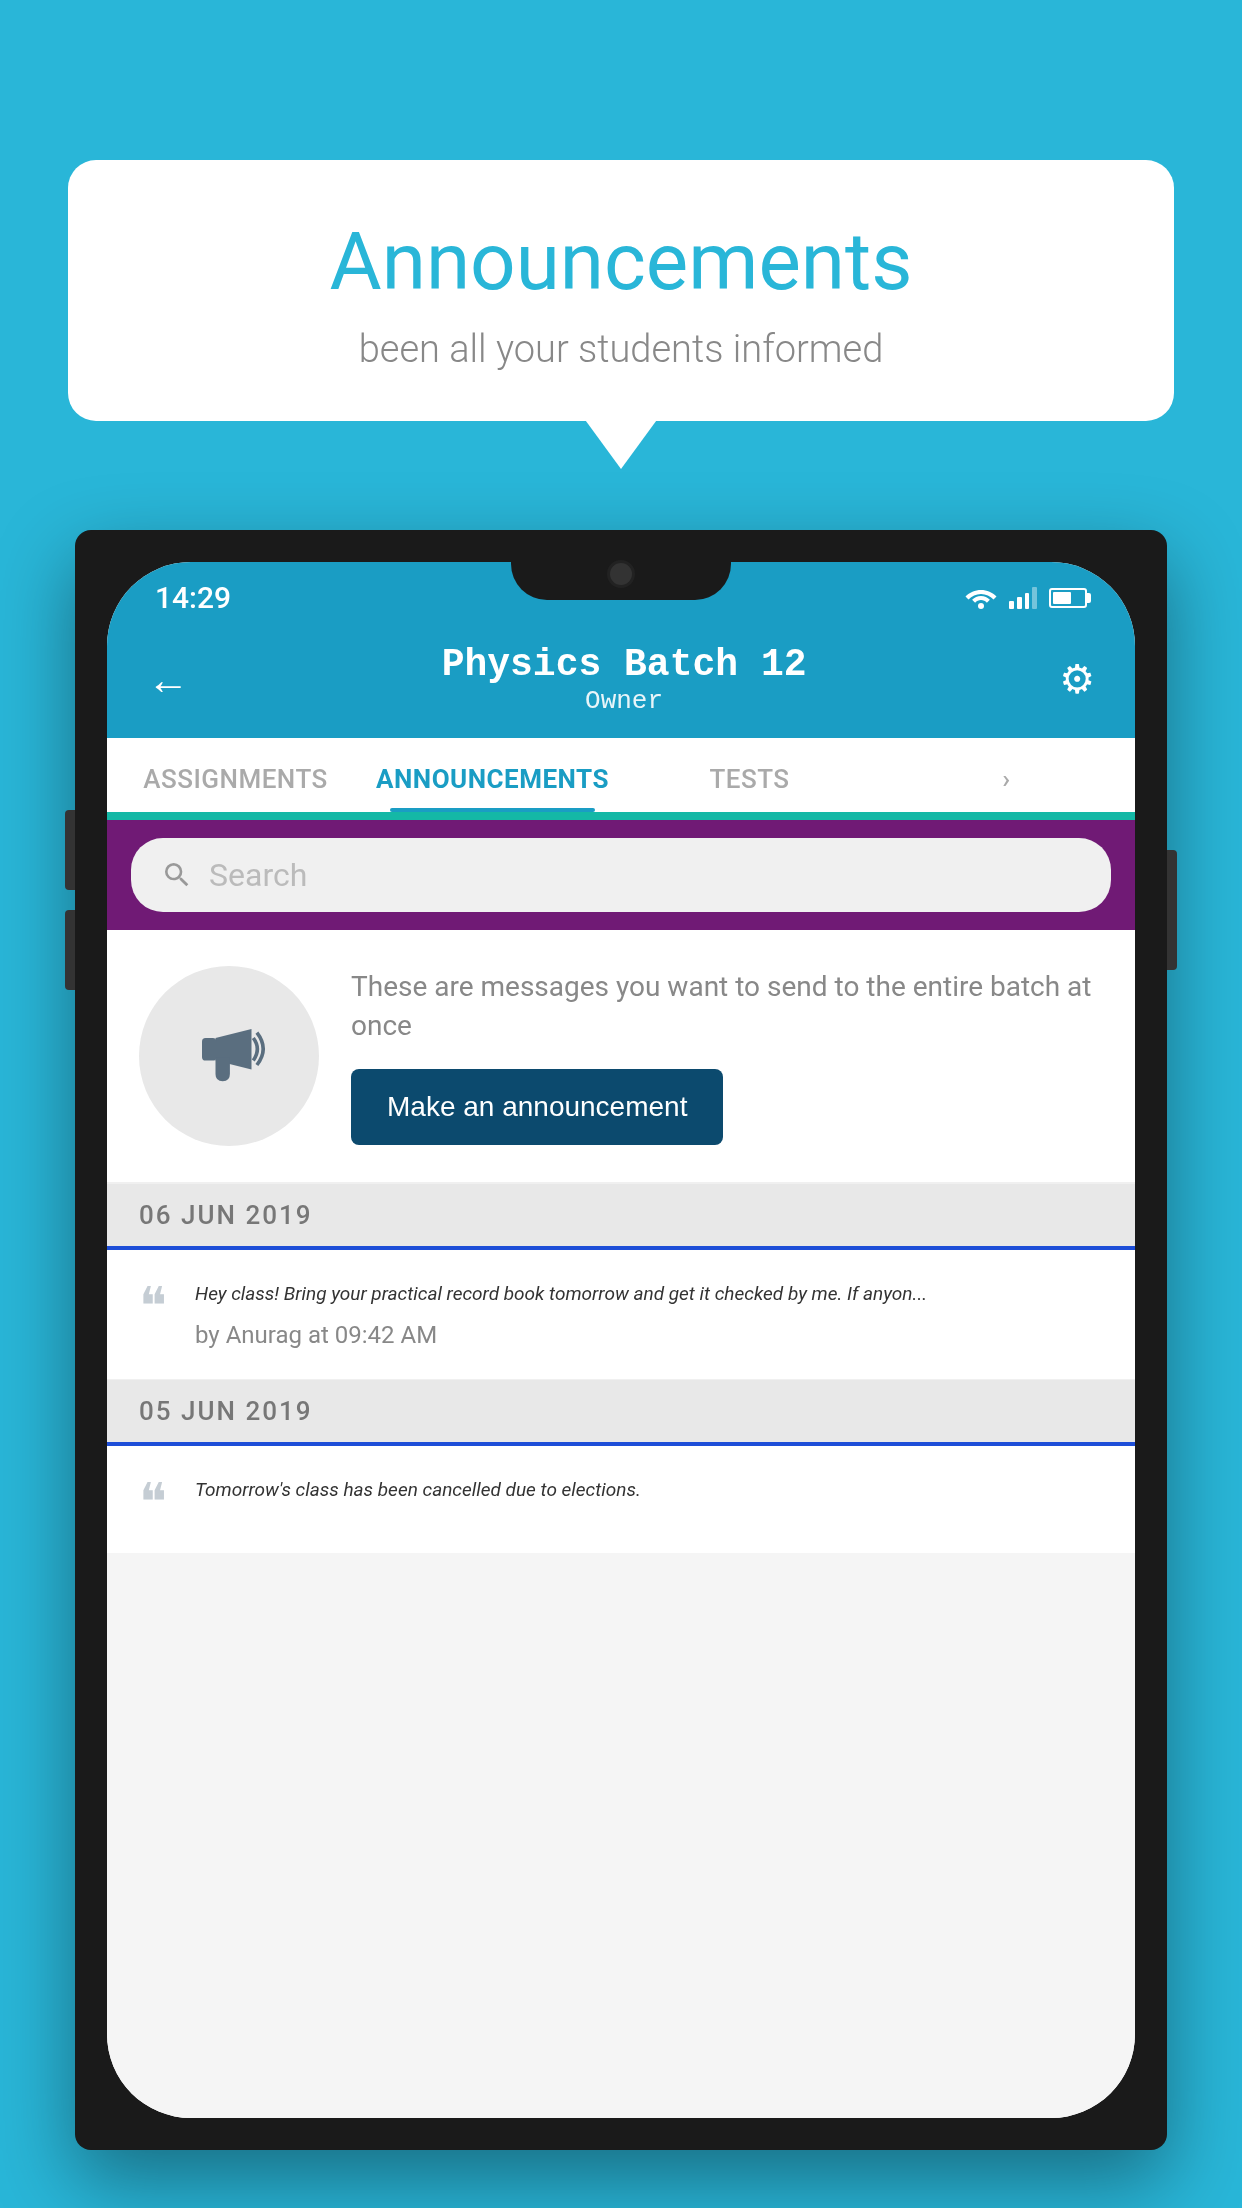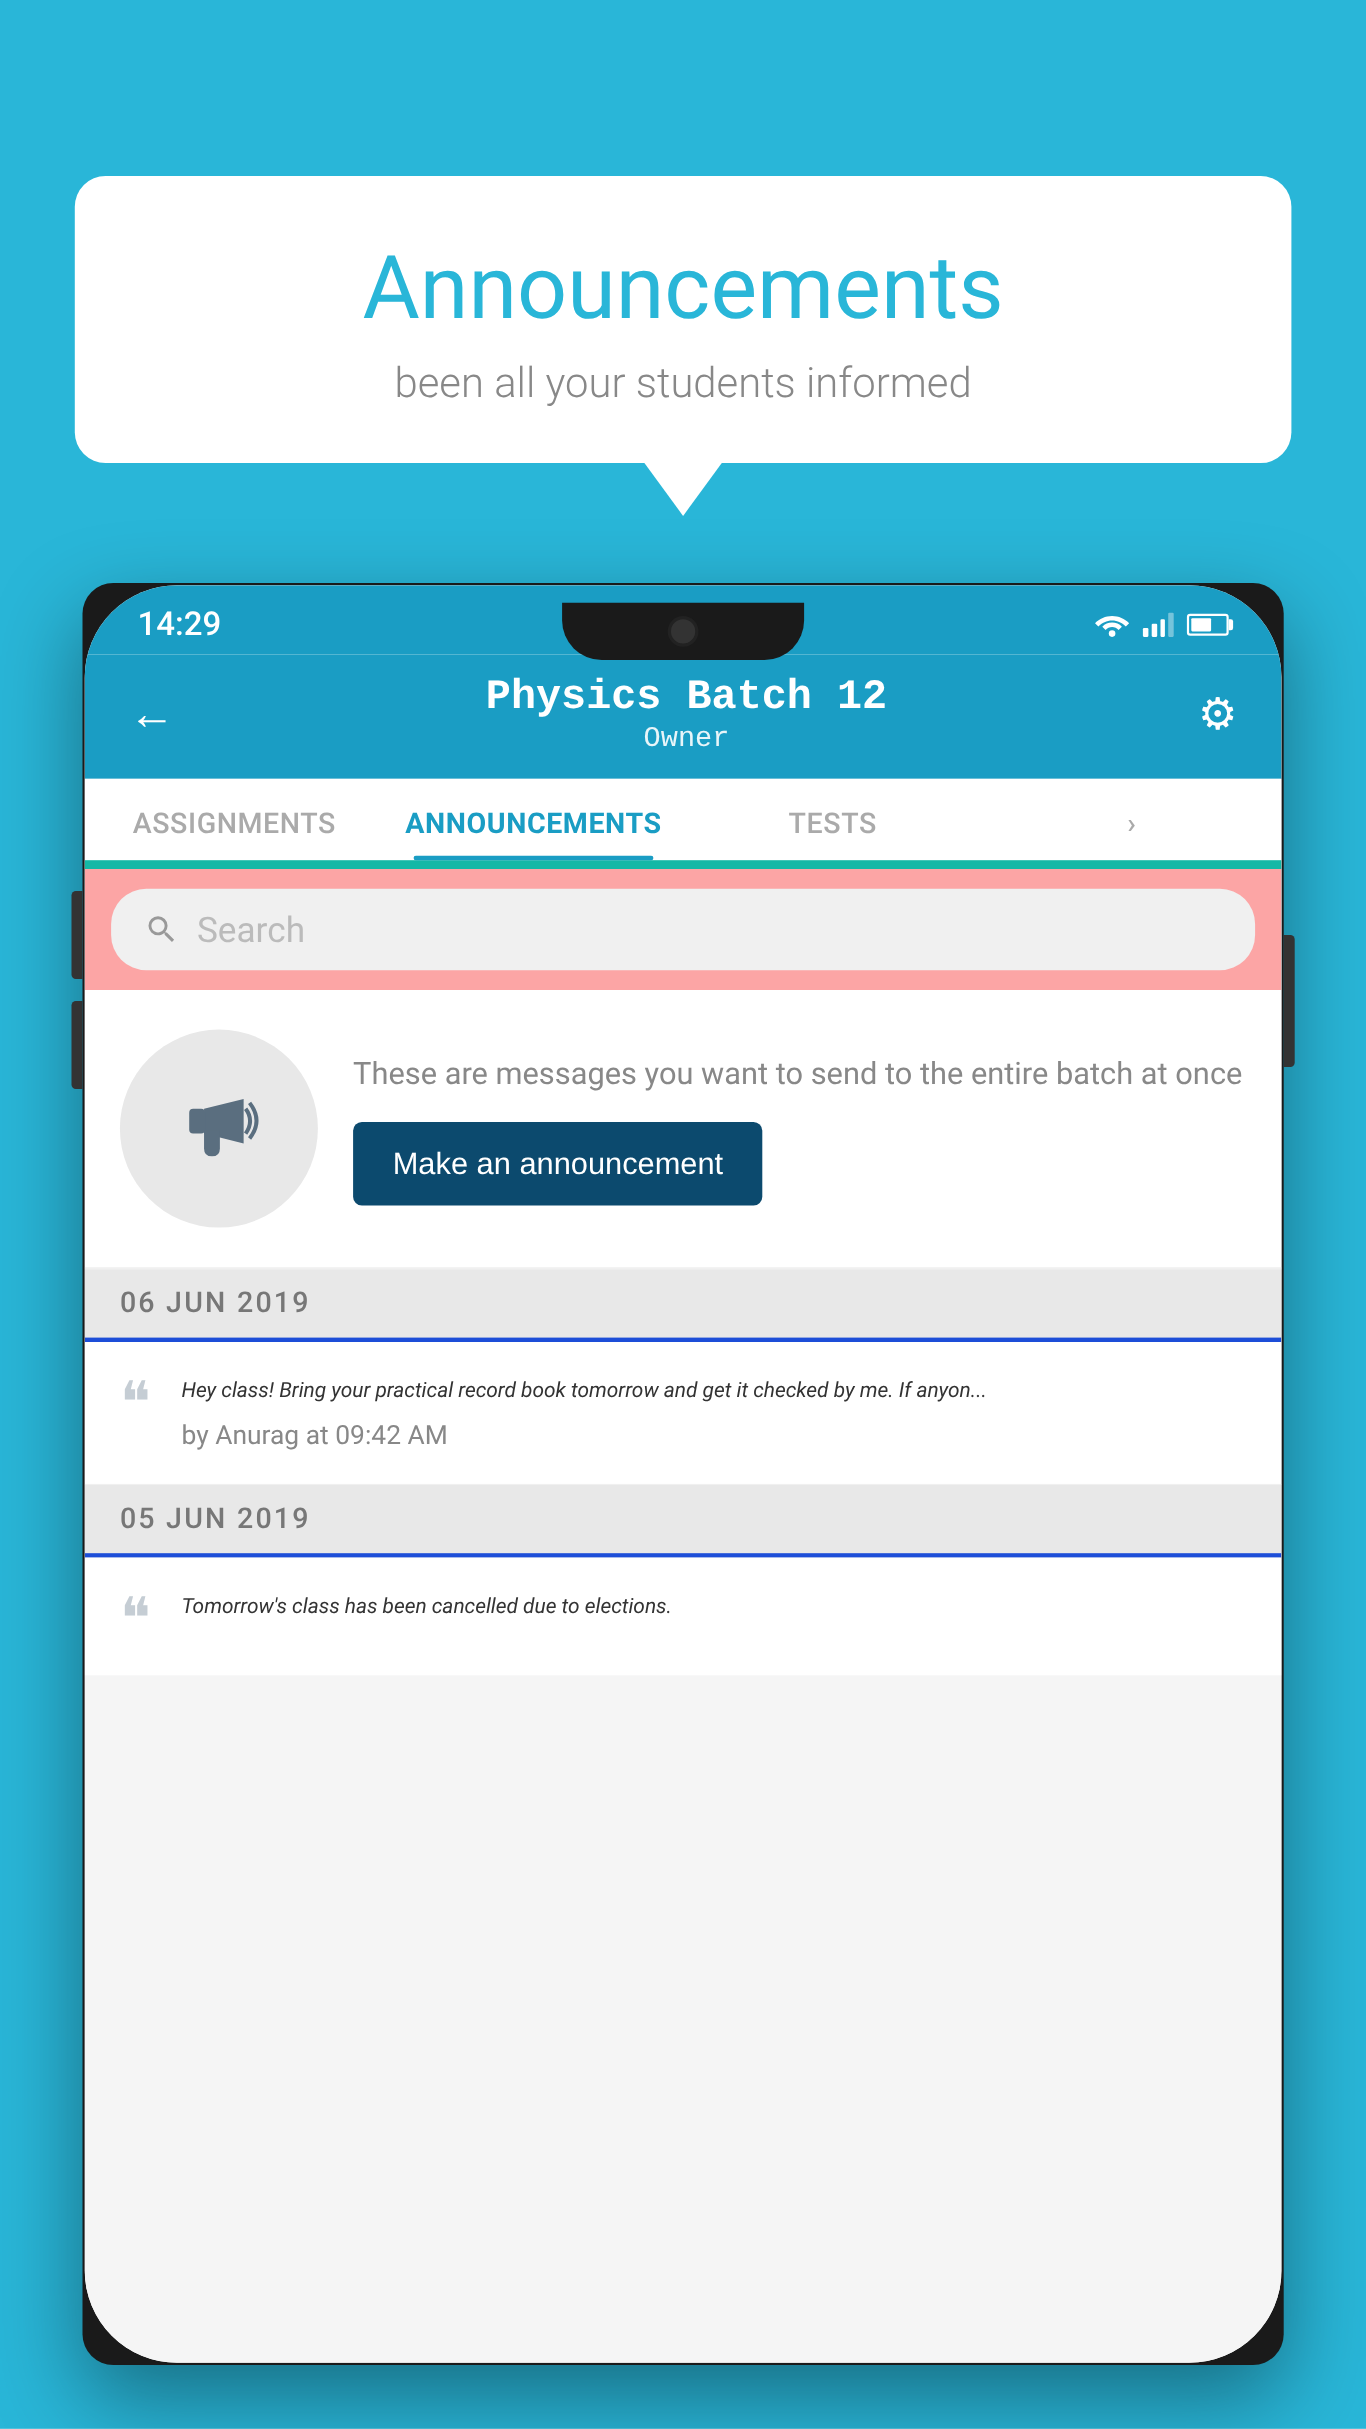--- a/index.html
+++ b/index.html
@@ -65,22 +65,22 @@
       top: 530px;
       left: 75px;
       right: 75px;
       height: 1620px;
     }
 
     .phone-outer {
       width: 100%;
       height: 100%;
       background: #1a1a1a;
-      border-radius: 28px;
-      padding: 2px;
+      border-radius: 16px;
+      padding: 32px;
       position: relative;
       box-shadow: 0 30px 80px rgba(0,0,0,0.4);
     }
 
     
     .phone-notch {
       position: absolute;
       top: 18px;
       left: 50%;
       transform: translateX(-50%);
@@ -288,21 +288,21 @@
     .content-area {
       background: #f5f5f5;
       flex: 1;
       overflow-y: auto;
       display: flex;
       flex-direction: column;
     }
 
     
     .search-bar-wrap {
-      background: #fca5a5;
+      background: #701a75;
       padding: 18px 24px;
       margin-bottom: 0;
     }
 
     .search-bar {
       background: #f0f0f0;
       border-radius: 32px;
       display: flex;
       align-items: center;
       padding: 18px 30px;

